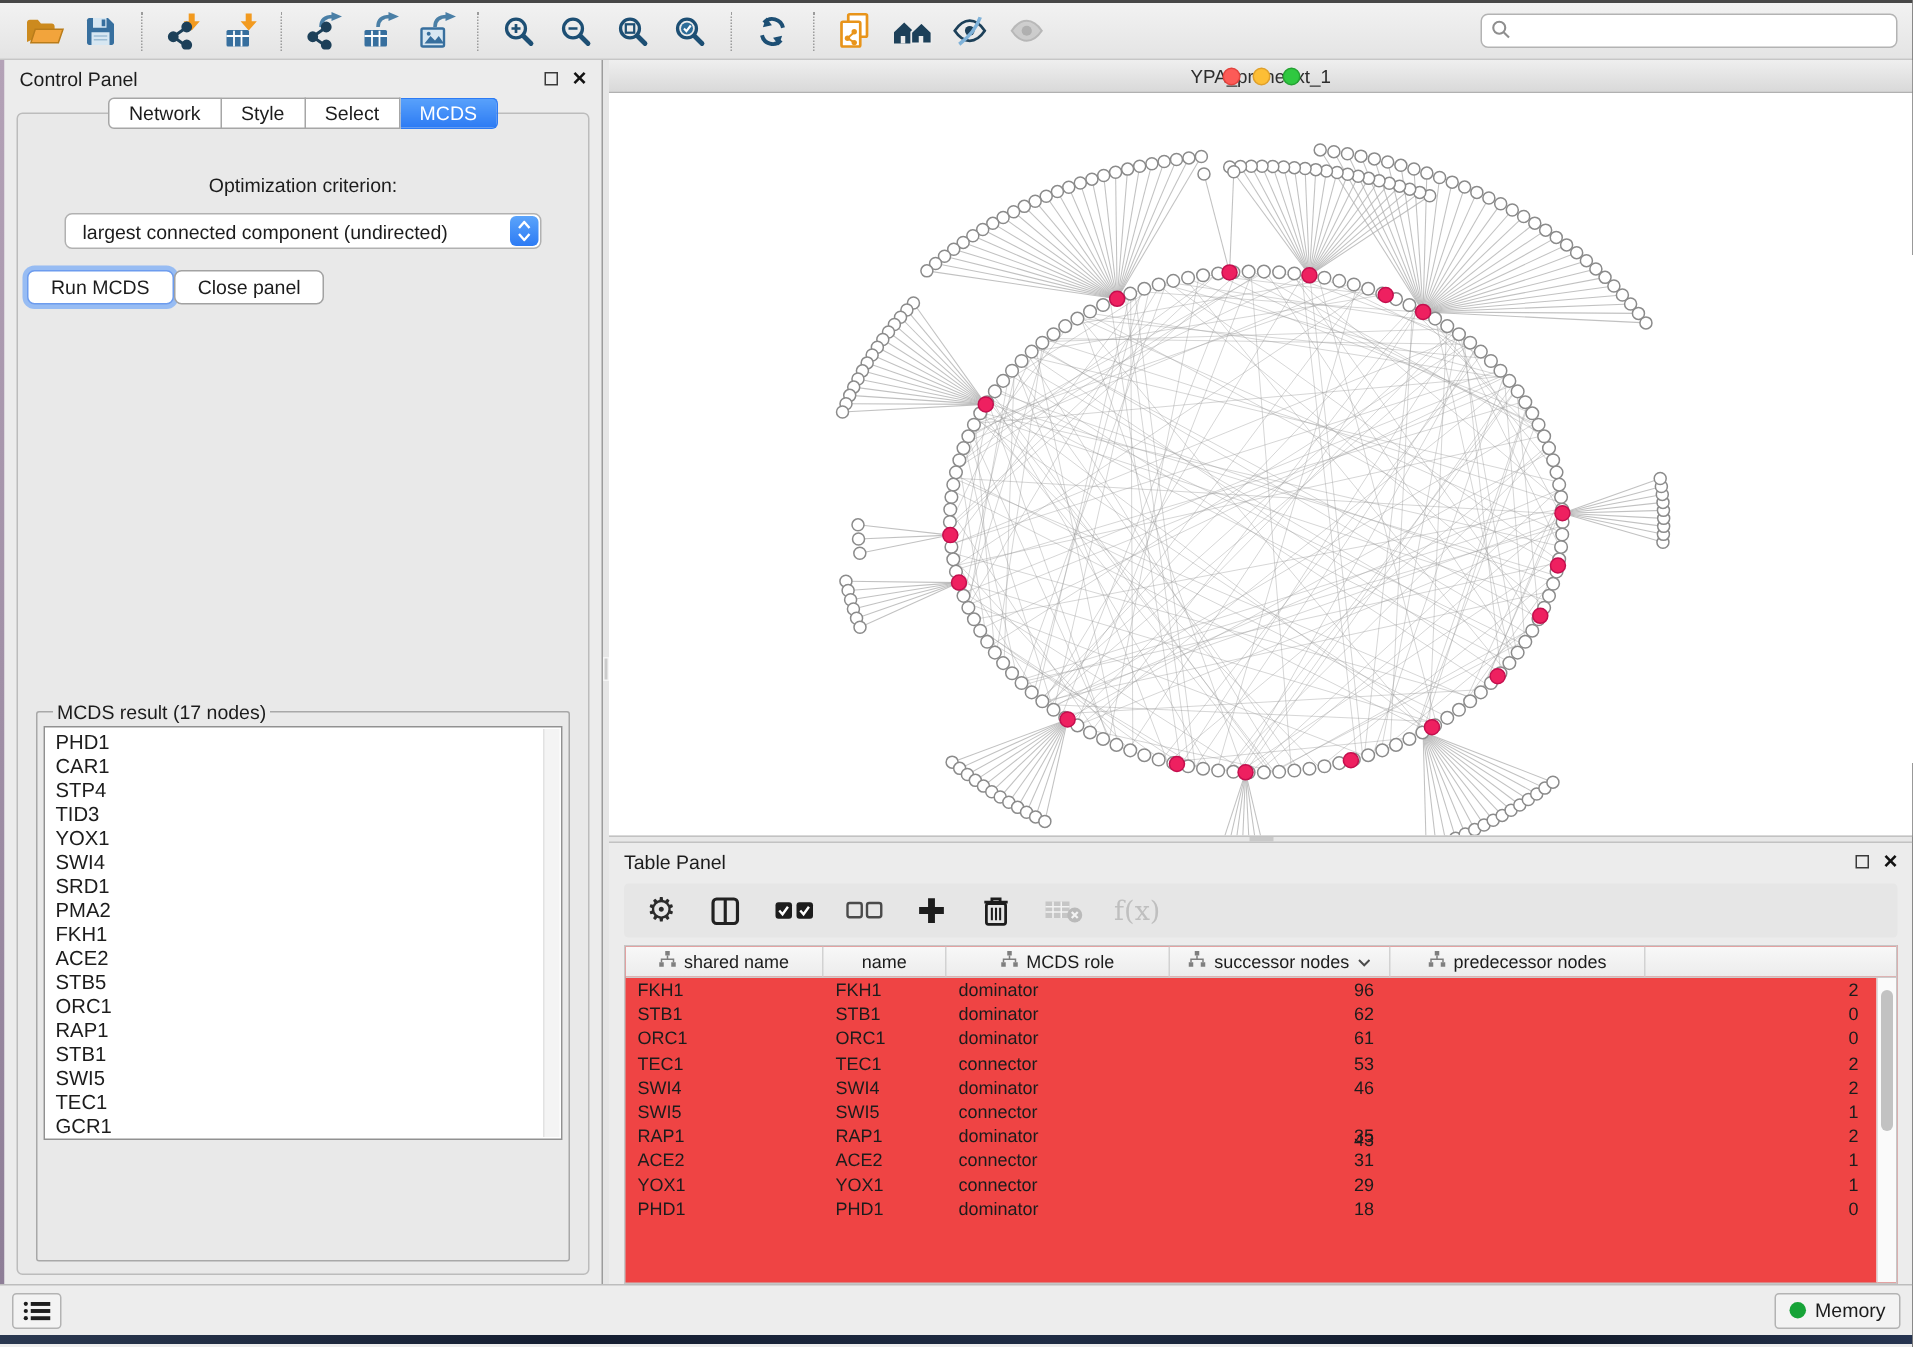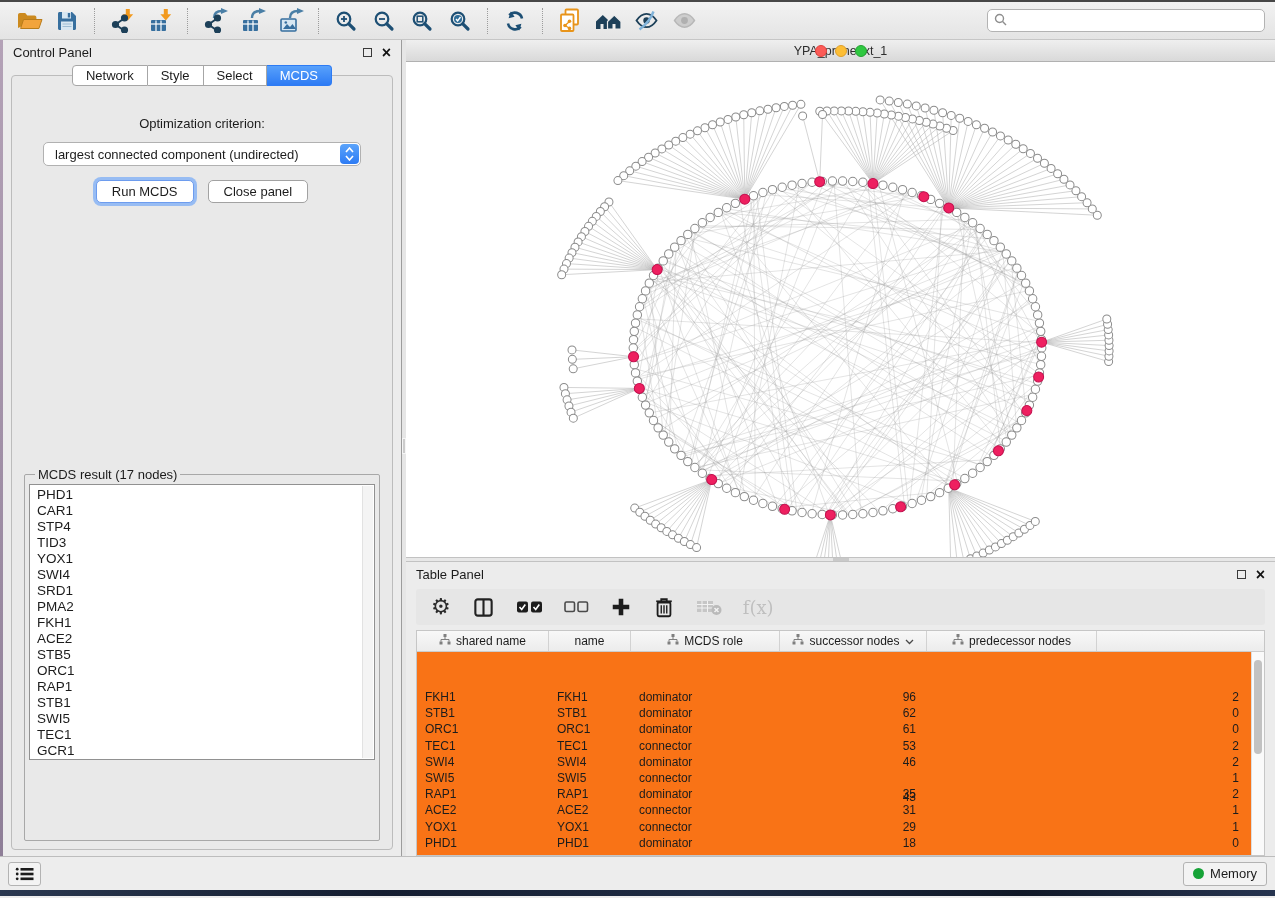--- a/index.html
+++ b/index.html
@@ -35,21 +35,21 @@
   .seg.active{background:linear-gradient(#58a1fb,#2d7bf4);border-color:#2d7bf4;color:#fff;}
   .tab-panel{flex:1;margin:-11px 8px 6px;border:1px solid #bcbcbc;border-radius:4px;background:#e9e9e9;
              padding:30px 6px 8px;display:flex;flex-direction:column;min-height:0;}
   .opt-label{text-align:center;margin:10px 0 11px;}
   .opt-select-row{display:flex;justify-content:center;}
   .opt-select{width:318px;height:24px;background:#fff;border:1px solid #b1b1b1;border-radius:5px;
               position:relative;display:flex;align-items:center;padding-left:11px;}
   .stepper{position:absolute;right:1px;top:1px;bottom:1px;width:19px;border-radius:4px;
            background:linear-gradient(#5ba4fb,#2d7bf4);display:flex;flex-direction:column;
            align-items:center;justify-content:center;gap:2px;}
-  .cp-buttons{display:flex;justify-content:center;gap:14px;margin-top:14px;}
+  .cp-buttons{display:flex;margin-top:14px;}
   .btn{height:23px;background:#fff;border:1px solid #a2a2a2;border-radius:5px;padding:0 15px;
        font-size:13px;display:flex;align-items:center;}
   .btn.focused{box-shadow:0 0 0 3px rgba(96,158,250,.6);border-color:#6d9cee;}
   .cp-spacer{flex:1;}
   .mcds-fieldset{height:374px;margin:0 6px;border:1px solid #a8a8a8;border-radius:2px;
                  padding:2px 4px 6px;flex:none;}
   .mcds-fieldset legend{font-size:13px;padding:0 3px;margin-left:6px;}
   .mcds-list{height:100%;background:#fff;border:1px solid #919191;position:relative;overflow:hidden;
              padding:2px 14px 0 7px;}
   .sb-track{position:absolute;top:1px;right:1px;bottom:1px;width:11px;background:#f4f4f4;border-left:1px solid #e2e2e2;}
@@ -71,22 +71,22 @@
   .net-canvas svg{position:absolute;left:0;top:0;width:100%;height:100%;}
   .h-divider{height:5px;background:#e7e7e7;border-top:1px solid #c2c2c2;border-bottom:1px solid #c2c2c2;position:relative;}
   .h-handle{position:absolute;left:50%;top:0;width:16px;height:3px;margin-left:-8px;background:#c9c9c9;}
   
   .table-panel{flex:1;background:#ececec;display:flex;flex-direction:column;min-height:0;}
   .tp-toolbar{margin:2px 10px 5px;height:36px;background:#e6e6e6;border-radius:3px;display:flex;
               align-items:center;gap:21px;padding:0 15px;flex:none;}
   .ttool{display:flex;align-items:center;justify-content:center;}
   .ttool.disabled{opacity:.5;}
   .fx{font-family:"DejaVu Serif",serif;font-size:18px;color:#9a9a9a;}
-  .tp-table{margin:0 10px;flex:1;background:#f97316;border:1px solid #c6c6c6;position:relative;
-            overflow:hidden;display:flex;flex-direction:column;min-height:0;gap:37px;}
+  .tp-table{margin:0 10px;flex:1;background:#ef4444;border:1px solid #c6c6c6;position:relative;
+            overflow:hidden;display:flex;flex-direction:column;min-height:0;}
   .tt-header{height:21px;display:flex;background:linear-gradient(#f8f8f8,#ececec);border-bottom:1px solid #cccccc;
              font-size:12px;flex:none;padding-right:13px;}
   .tt-hcell{display:flex;align-items:center;justify-content:center;gap:5px;border-right:1px solid #d2d2d2;flex:none;}
   .tt-hcell.fill{flex:1;border-right:none;}
   .tt-body{flex:1;overflow:hidden;padding-right:13px;}
   .tt-row{display:flex;height:16.2px;align-items:center;font-size:12px;}
   .tt-cell{flex:none;padding:0 8px;white-space:nowrap;overflow:hidden;}
   .tt-cell.num{text-align:right;padding-right:11px;}
   .tt-cell.last{flex:1;text-align:right;padding-right:12px;}
   .tt-scroll{position:absolute;top:21px;right:0;bottom:0;width:13px;background:#fafafa;border-left:1px solid #dddddd;}

